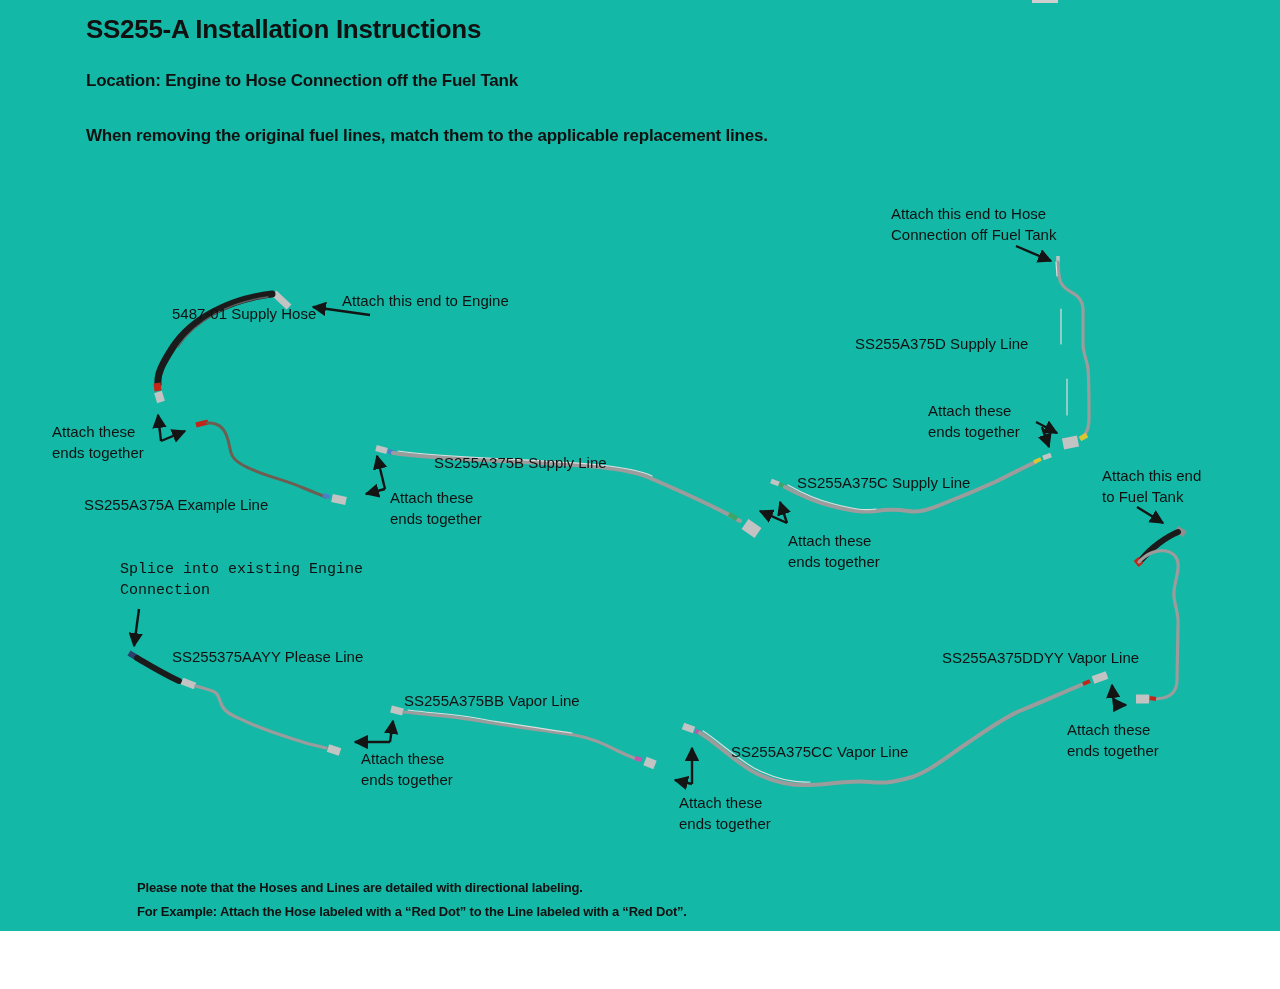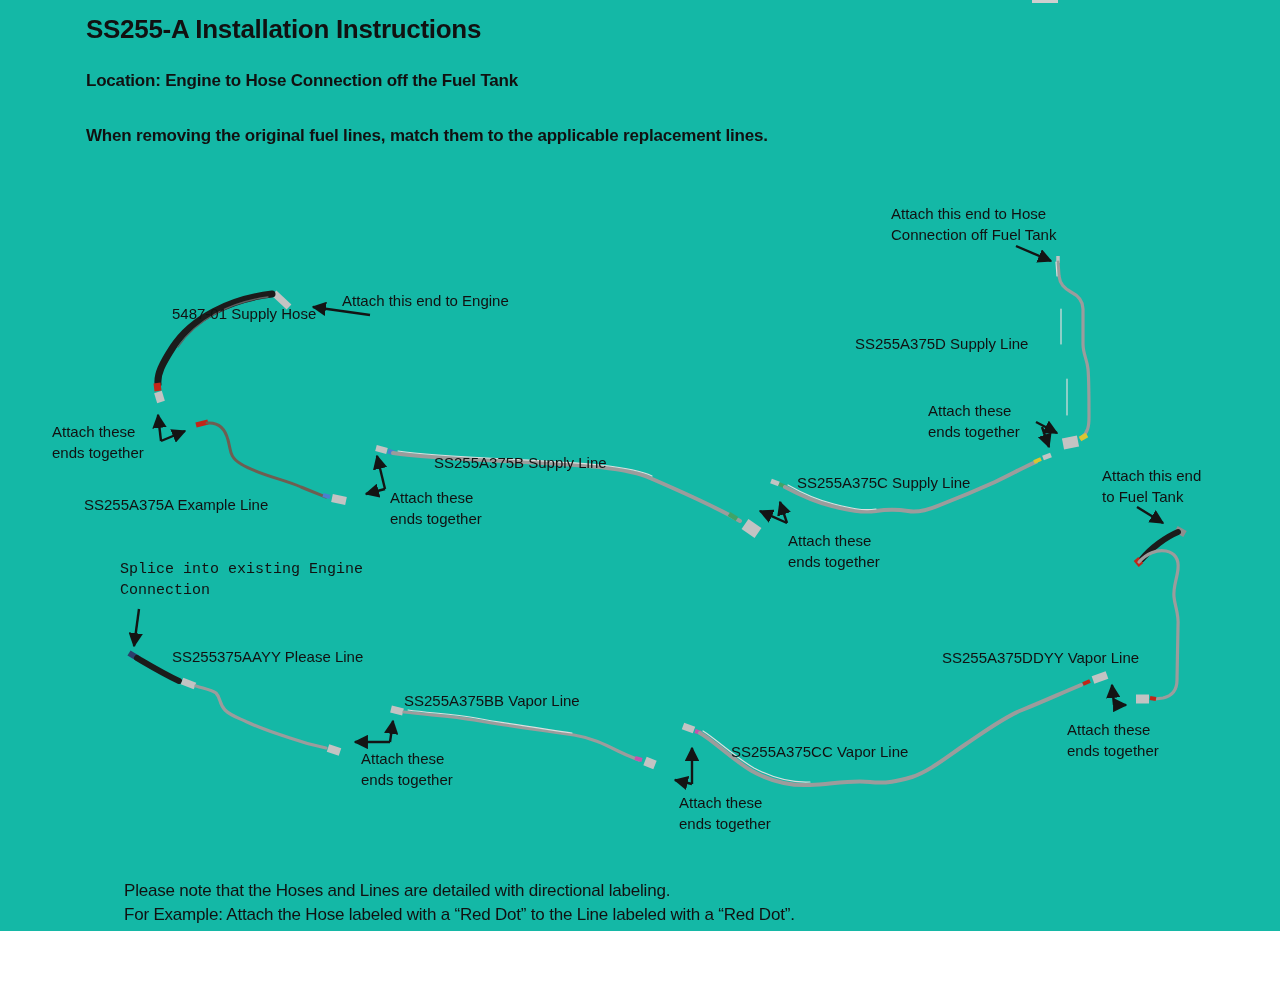--- a/index.html
+++ b/index.html
@@ -2,21 +2,21 @@
 <html><head>
 <meta charset="utf-8">
 <style>
   html,body { margin:0; padding:0; background:#fff; }
   .page { position:relative; width:1280px; height:931px; background:#14b8a6;
           font-family:"Liberation Sans", sans-serif; color:#111; overflow:hidden; }
   .hdr-title { position:absolute; left:86px; top:14px; font-size:26px; font-weight:700;
                letter-spacing:-0.3px; margin:0; }
   .hdr-sub { position:absolute; left:86px; font-size:17px; font-weight:700; letter-spacing:-0.2px; }
   .lbl { position:absolute; font-size:15px; line-height:1.42; white-space:pre-line; }
-  .foot { position:absolute; left:124px; font-size:17px; font-weight:400; line-height:1.5;
+  .foot { position:absolute; left:137px; font-size:13px; font-weight:700; line-height:1.5;
           letter-spacing:-0.2px; }
   svg.art { position:absolute; left:0; top:0; }
   .tube  { fill:none; stroke:#9c9c9c; stroke-width:4; stroke-linecap:round; stroke-linejoin:round; }
   .thin  { stroke-width:3.2; }
   .brown { stroke:#6e5e51; stroke-width:3; }
   .hl    { fill:none; stroke:#dedede; stroke-width:1.2; stroke-linecap:round; }
   .hosehl{ fill:none; stroke:#5e5e5e; stroke-width:1.3; stroke-linecap:round; }
   .hose  { fill:none; stroke:#1b1b1b; stroke-width:7; stroke-linecap:round; }
   .hose6 { stroke-width:6; }
   .fit   { fill:none; stroke:#c3c3c3; stroke-linecap:butt; }

